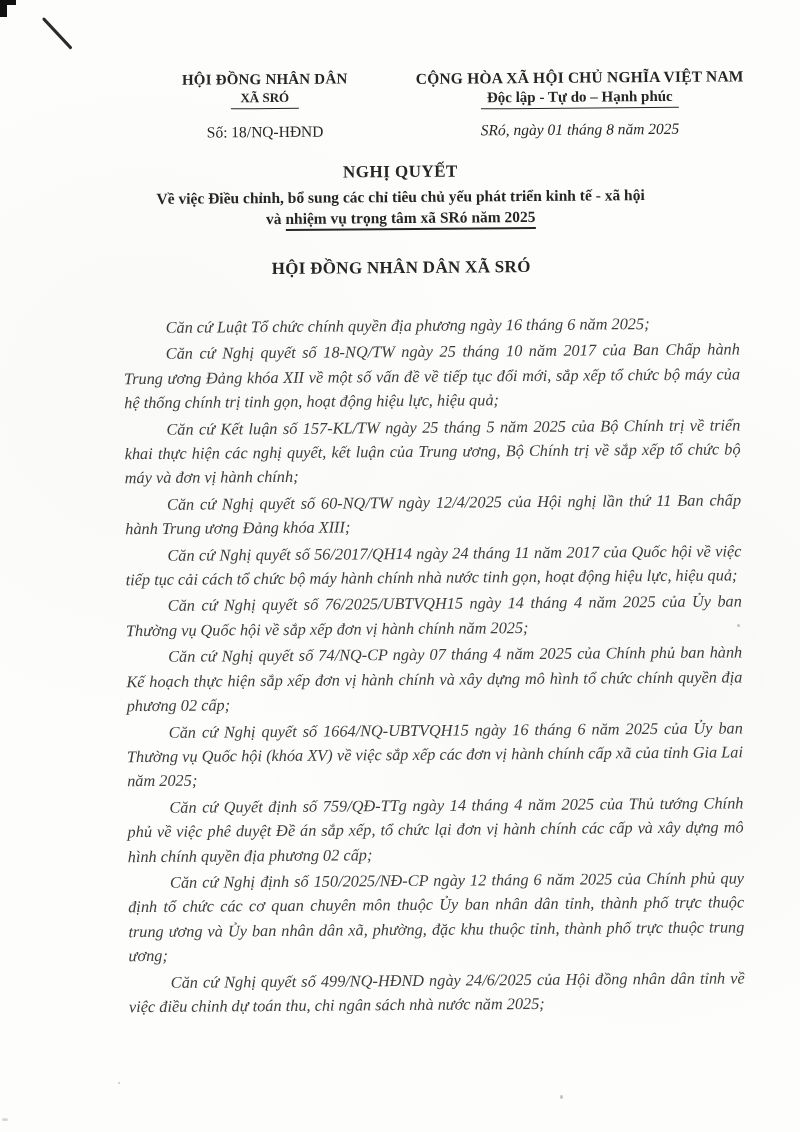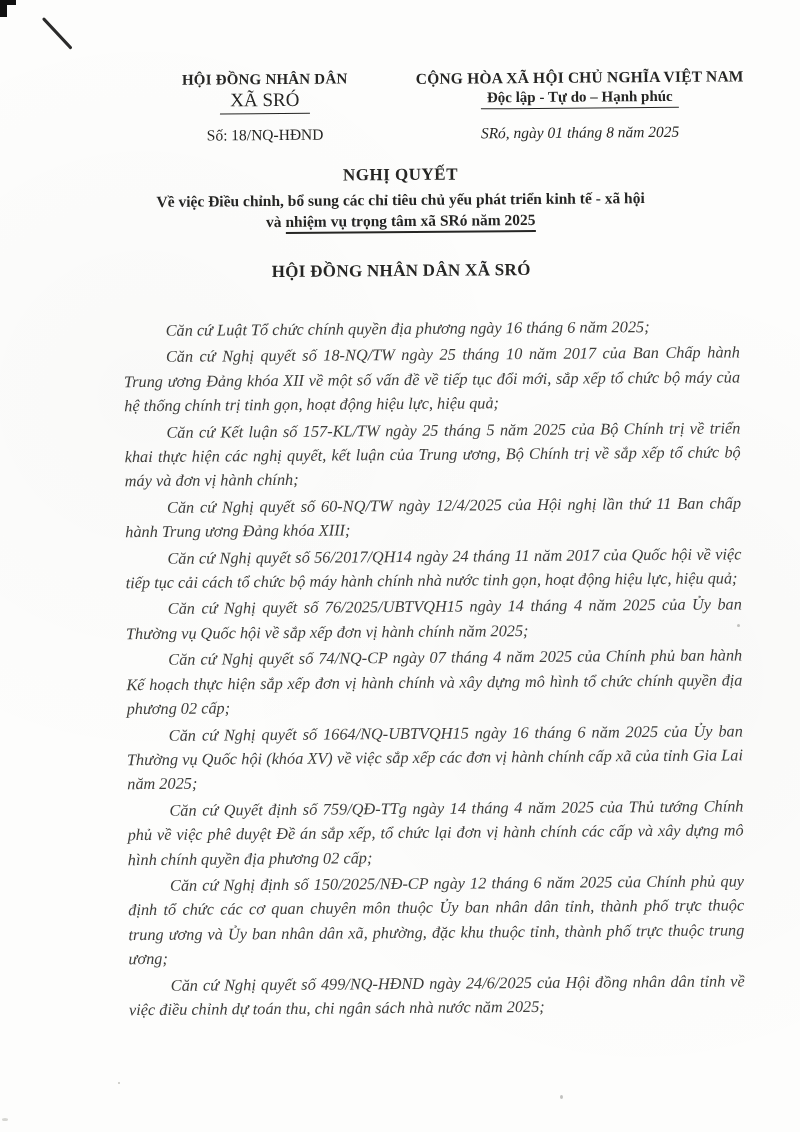--- a/index.html
+++ b/index.html
@@ -36,21 +36,21 @@
   }
   
   .letterhead{
     display:flex;justify-content:flex-start;
     padding:70px 40px 0 130px;
   }
   .lh-left{width:270px;text-align:center;}
   .lh-right{flex:1;text-align:center;}
   .lh-org-line1{font-weight:bold;font-size:15px;letter-spacing:.2px;}
   .lh-org-line2{
-    font-weight:normal;font-size:19px;display:inline-block;
+    font-weight:bold;font-size:13px;display:inline-block;
     border-bottom:1.5px solid #262624;padding:1px 10px 2px;
   }
   .lh-nat-line1{font-weight:bold;font-size:15.5px;letter-spacing:.2px;}
   .lh-nat-line2{
     font-weight:bold;font-size:15px;display:inline-block;
     border-bottom:1.5px solid #262624;padding:1px 6px 2px;margin-top:1px;
   }
   .ref-row{
     display:flex;justify-content:flex-start;
     padding:12px 40px 0 130px;

